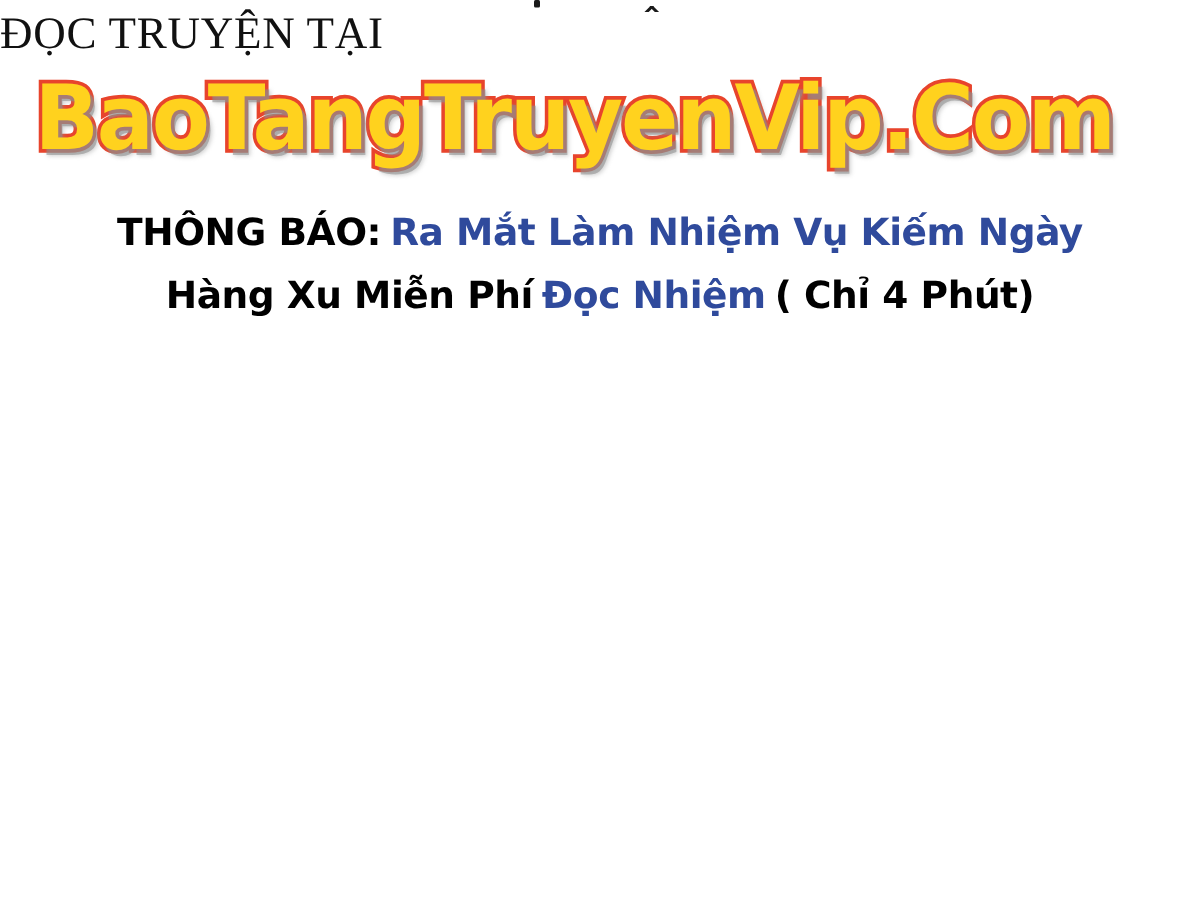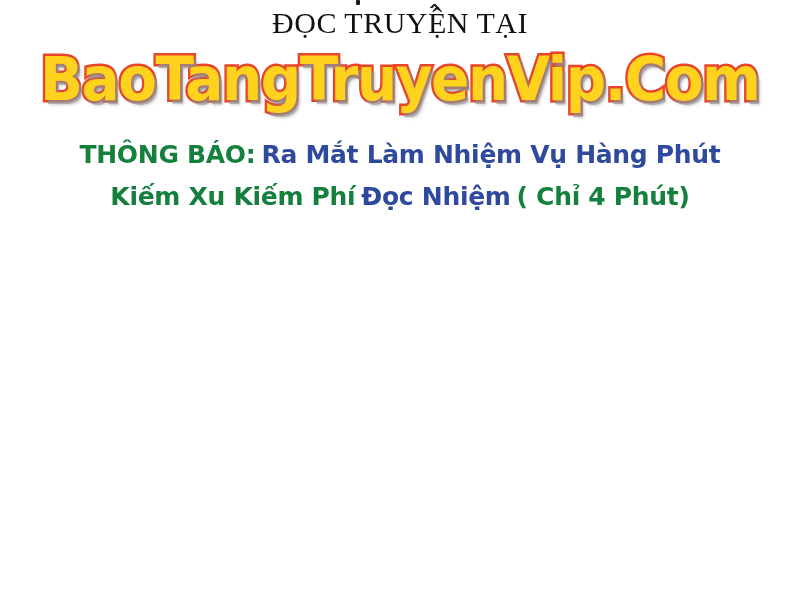--- a/index.html
+++ b/index.html
@@ -54,38 +54,37 @@
     border-top: 2px solid #1a1a1a;
     transform: rotate(45deg);
   }
 
   
   .eyebrow {
     position: absolute;
     top: 6px;
     left: 0;
     width: 800px;
-    text-align: center;
     font-family: "Liberation Serif", "DejaVu Serif", serif;
     font-size: 30px;
     font-weight: 400;
     letter-spacing: 0.5px;
     color: #111111;
     line-height: 34px;
     white-space: nowrap;
   }
 
   
   .logo-wrap {
     position: absolute;
     top: 44px;
     left: 0;
     width: 800px;
     height: 74px;
-    text-align: center;
+    text-align: left;
   }
   .logo {
     display: inline-block;
     position: relative;
     font-family: "DejaVu Sans", sans-serif;
     font-size: 60px;
     font-weight: 700;
     letter-spacing: -1.5px;
     line-height: 70px;
     white-space: nowrap;
@@ -111,21 +110,21 @@
     font-family: "DejaVu Sans", sans-serif;
     font-size: 25px;
     font-weight: 700;
     line-height: 42px;
     letter-spacing: -0.3px;
     white-space: nowrap;
   }
   .announce .line-2 {
     font-size: 25px;
   }
-  .seg-red  { color: #15803d; }
+  .seg-red  { color: #000000; }
   .seg-blue { color: #2F4A9C; }
   .seg-sp   { display: inline-block; width: 6px; }
 
   
   .blank-area {
     position: absolute;
     top: 224px;
     left: 0;
     width: 800px;
     height: 376px;
@@ -144,24 +143,24 @@
 
   <div class="eyebrow">ĐỌC TRUYỆN TẠI</div>
 
   <div class="logo-wrap">
     <span class="logo">BaoTangTruyenVip.Com</span>
   </div>
 
   <div class="announce">
 
     <div class="line line-1">
-      <span class="seg-red">THÔNG BÁO:</span><span class="seg-sp"></span><span class="seg-blue">Ra Mắt Làm Nhiệm Vụ Hàng Phút</span>
+      <span class="seg-red">THÔNG BÁO:</span><span class="seg-sp"></span><span class="seg-blue">Ra Mắt Làm Nhiệm Vụ Kiếm Ngày</span>
     </div>
 
     <div class="line line-2">
-      <span class="seg-red">Kiếm Xu Kiếm Phí</span><span class="seg-sp"></span><span class="seg-blue">Đọc Nhiệm</span><span class="seg-sp"></span><span class="seg-red">( Chỉ 4 Phút)</span>
+      <span class="seg-red">Hàng Xu Miễn Phí</span><span class="seg-sp"></span><span class="seg-blue">Đọc Nhiệm</span><span class="seg-sp"></span><span class="seg-red">( Chỉ 4 Phút)</span>
     </div>
 
   </div>
 
   <div class="blank-area"></div>
 
 </div>
 
 </body></html>

